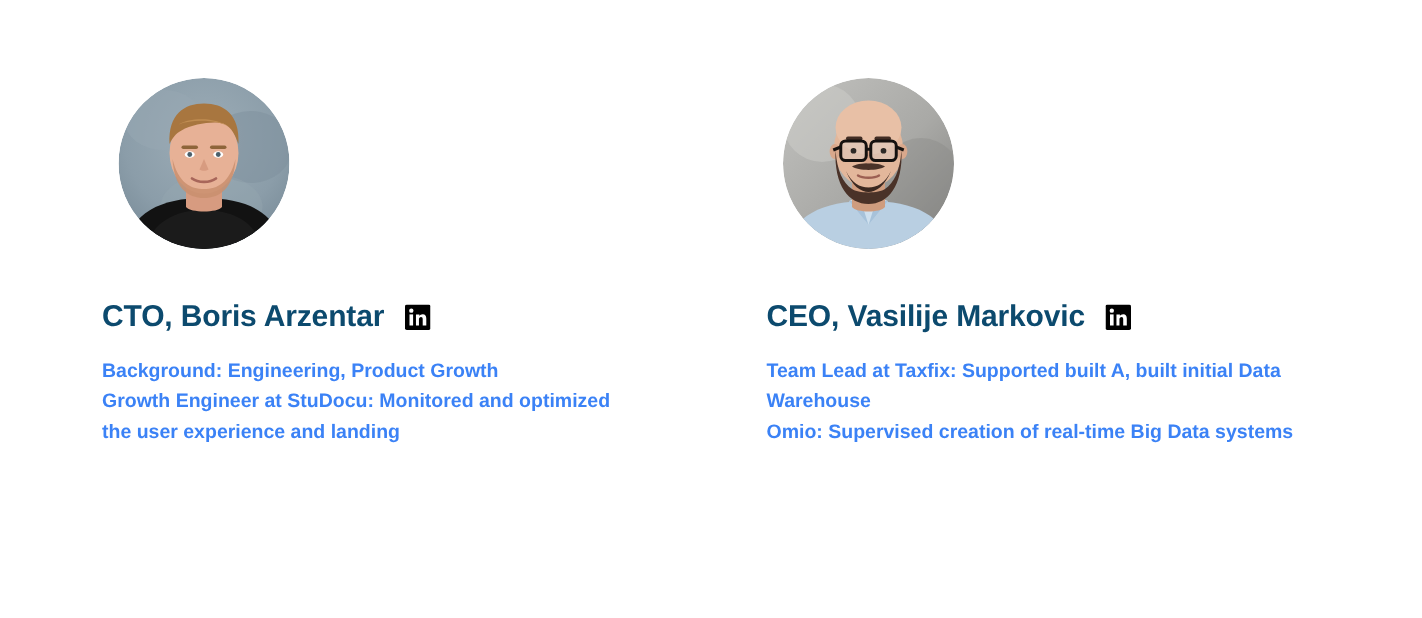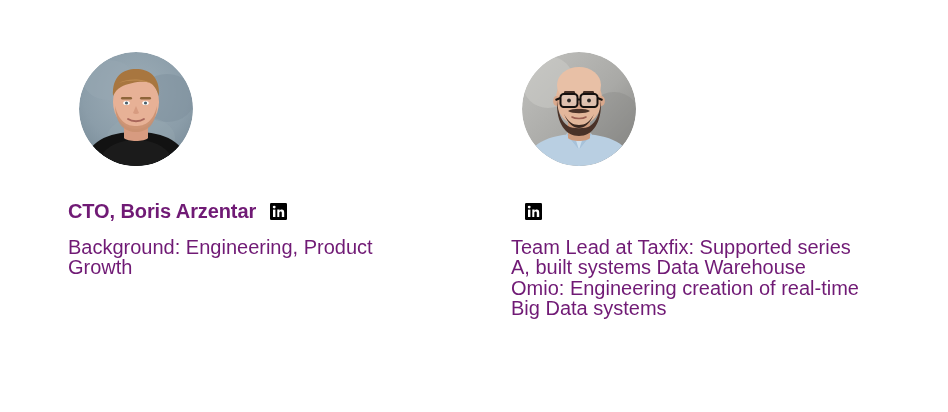--- a/index.html
+++ b/index.html
@@ -43,40 +43,41 @@
   
   .profile-heading {
     display: flex;
     align-items: center;
     margin-top: 33px;
     height: 24px;
   }
   .profile-name {
     font-size: 20px;
     font-weight: bold;
-    color: #701a75;
+    color: #0c4a6e;
     letter-spacing: -0.1px;
     white-space: nowrap;
     line-height: 24px;
   }
   .linkedin-icon {
     margin-left: 14px;
     width: 17px;
     height: 17px;
     flex: 0 0 auto;
     display: block;
   }
   .linkedin-icon svg { display: block; width: 17px; height: 17px; }
 
   
   .profile-bio {
     margin-top: 14px;
-    font-size: 20px;
+    font-size: 13px;
     line-height: 20.3px;
-    color: #701a75;
+    color: #3b82f6;
+    font-weight: bold;
   }
   .bio-line { white-space: pre-wrap; }
   .profile-card.left  .bio-line { max-width: 346px; }
   .profile-card.right .bio-line { max-width: 352px; }
 </style>
 </head>
 <body>
 
 <div class="team-section">
 
@@ -133,20 +134,21 @@
           <rect width="17" height="17" rx="1.2" fill="#000000"></rect>
           <rect x="3" y="6.6" width="2.4" height="7.4" fill="#ffffff"></rect>
           <circle cx="4.2" cy="4.1" r="1.45" fill="#ffffff"></circle>
           <path d="M7.3 6.6h2.3v1.05c0.38-0.66 1.16-1.2 2.2-1.2 1.75 0 2.4 1.1 2.4 2.95V14h-2.4v-4.1c0-0.95-0.33-1.5-1.15-1.5-0.72 0-1.1 0.5-1.28 0.98-0.07 0.17-0.07 0.42-0.07 0.66V14H7.3Z" fill="#ffffff"></path>
         </svg>
       </span>
     </div>
 
     <div class="profile-bio">
       <div class="bio-line">Background: Engineering, Product Growth</div>
+      <div class="bio-line">Growth Engineer at StuDocu: Monitored and optimized the user experience and landing</div>
     </div>
   </div>
 
   <div class="profile-card right">
 
     <div class="avatar">
       <svg viewBox="0 0 114 114" xmlns="http://www.w3.org/2000/svg">
         <defs>
           <linearGradient id="bgR" x1="0" y1="0" x2="1" y2="1">
             <stop offset="0%" stop-color="#c2c2bf"></stop>
@@ -195,29 +197,30 @@
             <path d="M75.5 46 L80.5 48"></path>
           </g>
 
           <circle cx="47" cy="48.5" r="1.9" fill="#2d2926"></circle>
           <circle cx="67" cy="48.5" r="1.9" fill="#2d2926"></circle>
         </g>
       </svg>
     </div>
 
     <div class="profile-heading">
+      <span class="profile-name">CEO, Vasilije Markovic</span>
       <span class="linkedin-icon">
         <svg viewBox="0 0 17 17" xmlns="http://www.w3.org/2000/svg">
           <rect width="17" height="17" rx="1.2" fill="#000000"></rect>
           <rect x="3" y="6.6" width="2.4" height="7.4" fill="#ffffff"></rect>
           <circle cx="4.2" cy="4.1" r="1.45" fill="#ffffff"></circle>
           <path d="M7.3 6.6h2.3v1.05c0.38-0.66 1.16-1.2 2.2-1.2 1.75 0 2.4 1.1 2.4 2.95V14h-2.4v-4.1c0-0.95-0.33-1.5-1.15-1.5-0.72 0-1.1 0.5-1.28 0.98-0.07 0.17-0.07 0.42-0.07 0.66V14H7.3Z" fill="#ffffff"></path>
         </svg>
       </span>
     </div>
 
     <div class="profile-bio">
-      <div class="bio-line">Team Lead at Taxfix: Supported series A, built systems Data Warehouse</div>
-      <div class="bio-line">Omio: Engineering creation of real-time Big Data systems</div>
+      <div class="bio-line">Team Lead at Taxfix: Supported built A, built initial Data Warehouse</div>
+      <div class="bio-line">Omio: Supervised creation of real-time Big Data systems</div>
     </div>
   </div>
 
 </div>
 
 </body></html>

